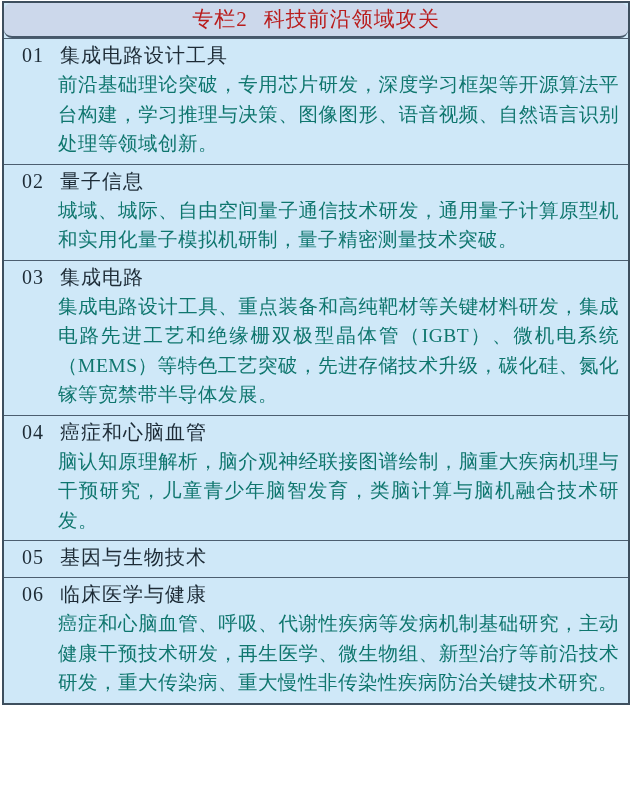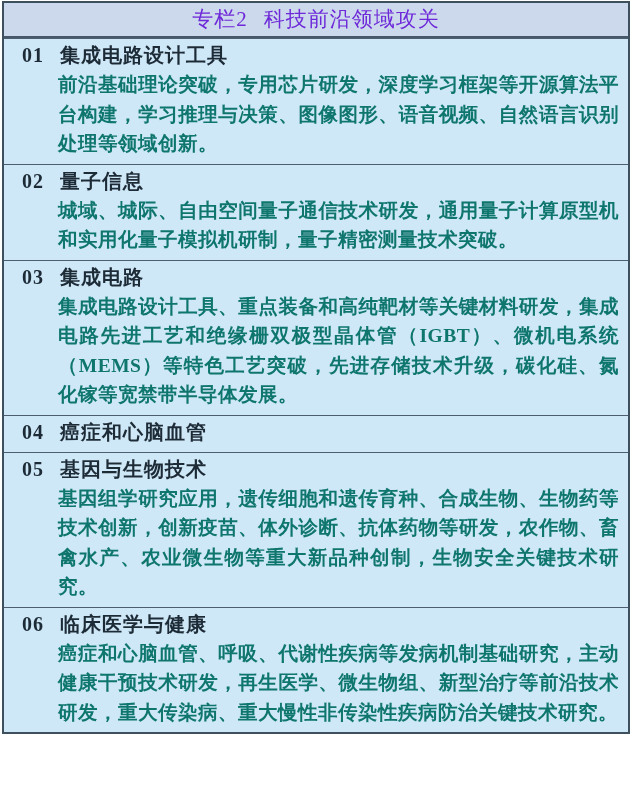--- a/index.html
+++ b/index.html
@@ -15,28 +15,28 @@
     border: 2px solid #3e4f5e;
     background: #cfe8f8;
   }
   .box-header {
     background: #ccd8eb;
     border-bottom: 2px solid #46586a;
     text-align: center;
     padding: 4px 0 5px 0;
     font-size: 21px;
     line-height: 24px;
-    color: #6d28d9;
+    color: #b91c1c;
     letter-spacing: 1px;
+    border-radius: 8px;
   }
   .box-header .title-prefix { margin-right: 16px; }
   .section-row {
     border-top: 1px solid #4c5e70;
     padding: 2px 0 5px 0;
-    font-weight: bold;
   }
   .section-row:first-of-type { border-top: none; }
   .row-head {
     display: flex;
     align-items: baseline;
     color: #1d2b36;
     font-size: 20px;
     line-height: 29px;
   }
   .row-num {
@@ -90,28 +90,28 @@
       <span class="row-title">集成电路</span>
     </div>
     <div class="row-desc">集成电路设计工具、重点装备和高纯靶材等关键材料研发，集成电路先进工艺和绝缘栅双极型晶体管（IGBT）、微机电系统（MEMS）等特色工艺突破，先进存储技术升级，碳化硅、氮化镓等宽禁带半导体发展。</div>
   </div>
 
   <div class="section-row">
     <div class="row-head">
       <span class="row-num">04</span>
       <span class="row-title">癌症和心脑血管</span>
     </div>
+    <div class="row-desc">脑认知原理解析，脑介观神经联接图谱绘制，脑重大疾病机理与干预研究，儿童青少年脑智发育，类脑计算与脑机融合技术研发。</div>
   </div>
 
   <div class="section-row">
     <div class="row-head">
       <span class="row-num">05</span>
       <span class="row-title">基因与生物技术</span>
     </div>
-    <div class="row-desc">基因组学研究应用，遗传细胞和遗传育种、合成生物、生物药等技术创新，创新疫苗、体外诊断、抗体药物等研发，农作物、畜禽水产、农业微生物等重大新品种创制，生物安全关键技术研究。</div>
   </div>
 
   <div class="section-row">
     <div class="row-head">
       <span class="row-num">06</span>
       <span class="row-title">临床医学与健康</span>
     </div>
     <div class="row-desc">癌症和心脑血管、呼吸、代谢性疾病等发病机制基础研究，主动健康干预技术研发，再生医学、微生物组、新型治疗等前沿技术研发，重大传染病、重大慢性非传染性疾病防治关键技术研究。</div>
   </div>
 

